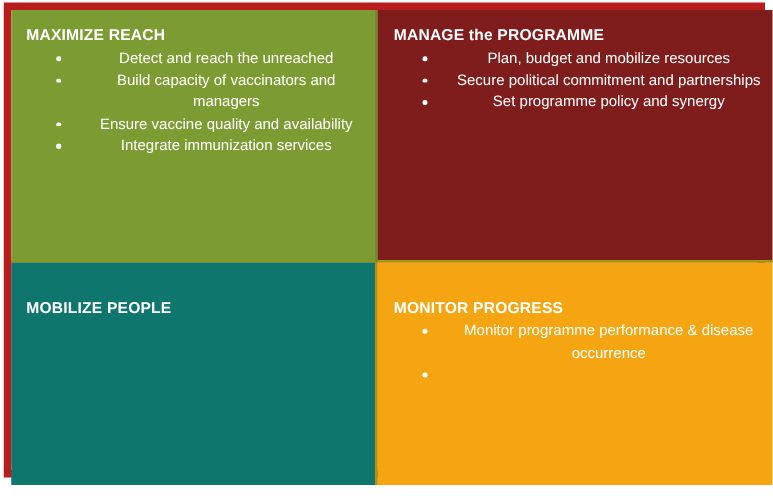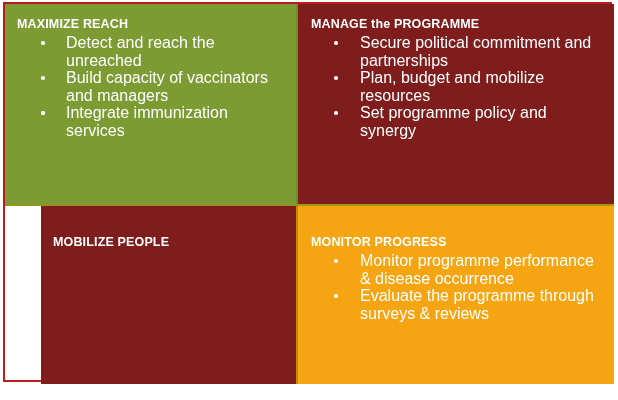--- a/index.html
+++ b/index.html
@@ -18,34 +18,34 @@
   #matrix {
     position: absolute;
     left: 3px;
     top: 2px;
     width: 609px;
     height: 380px;
     display: grid;
     grid-template-columns: 293px 316px;
     grid-template-rows: 202px 178px;
     box-sizing: border-box;
-    border: 2px solid #b91c1c;
+    border: 6px solid #b91c1c;
     background: #ffffff;
   }
 
   .quad {
     position: relative;
     box-sizing: border-box;
     overflow: hidden;
     padding: 0;
   }
 
   .quad.q-maximize  { background: #7d9b33; }
   .quad.q-manage    { background: #7f1d1d; }
-  .quad.q-mobilize  { background: #7f1d1d; margin-left: 36px; }
+  .quad.q-mobilize  { background: #0f766e; }
   .quad.q-monitor   { background: #f5a511; }
 
   
   .quad.q-maximize  { border-right: 2px solid #6f8c2c; border-bottom: 2px solid #8f9520; }
   .quad.q-manage    { border-bottom: 2px solid #9d9a14; }
   .quad.q-mobilize  { border-right: 2px solid #c18c00; }
 
   .quad-inner {
     position: absolute;
     left: 0;
@@ -68,24 +68,25 @@
 
   .quad-list {
     list-style: none;
     margin: 0;
     padding: 0;
   }
 
   .quad-list li {
     position: relative;
     color: #ffffff;
-    font-size: 16px;
+    font-size: 12px;
     line-height: 17.5px;
     padding-left: 52px;
     margin: 0;
+    text-align: center;
   }
 
   .quad-list li .bullet {
     position: absolute;
     left: 27px;
     top: 7px;
     width: 3.5px;
     height: 3.5px;
     background: #ffffff;
     border-radius: 50%;
@@ -108,40 +109,44 @@
         <li>
           <span class="bullet"></span>
           <span class="txt">Detect and reach the unreached</span>
         </li>
         <li>
           <span class="bullet"></span>
           <span class="txt">Build capacity of vaccinators and managers</span>
         </li>
         <li>
           <span class="bullet"></span>
+          <span class="txt">Ensure vaccine quality and availability</span>
+        </li>
+        <li>
+          <span class="bullet"></span>
         </li>
         <li>
           <span class="bullet"></span>
           <span class="txt">Integrate immunization services</span>
         </li>
       </ul>
     </div>
   </section>
 
   <section class="quad q-manage">
     <div class="quad-inner">
       <h2 class="quad-title">MANAGE the PROGRAMME</h2>
       <ul class="quad-list">
         <li>
           <span class="bullet"></span>
-          <span class="txt">Secure political commitment and partnerships</span>
+          <span class="txt">Plan, budget and mobilize resources</span>
         </li>
         <li>
           <span class="bullet"></span>
-          <span class="txt">Plan, budget and mobilize resources</span>
+          <span class="txt">Secure political commitment and partnerships</span>
         </li>
         <li>
           <span class="bullet"></span>
           <span class="txt">Set programme policy and synergy</span>
         </li>
       </ul>
     </div>
   </section>
 
   <section class="quad q-mobilize">
@@ -153,19 +158,18 @@
   <section class="quad q-monitor">
     <div class="quad-inner">
       <h2 class="quad-title">MONITOR PROGRESS</h2>
       <ul class="quad-list">
         <li>
           <span class="bullet"></span>
           <span class="txt">Monitor programme performance &amp; disease occurrence</span>
         </li>
         <li>
           <span class="bullet"></span>
-          <span class="txt">Evaluate the programme through surveys &amp; reviews</span>
         </li>
       </ul>
     </div>
   </section>
 
 </div>
 
 </body></html>

